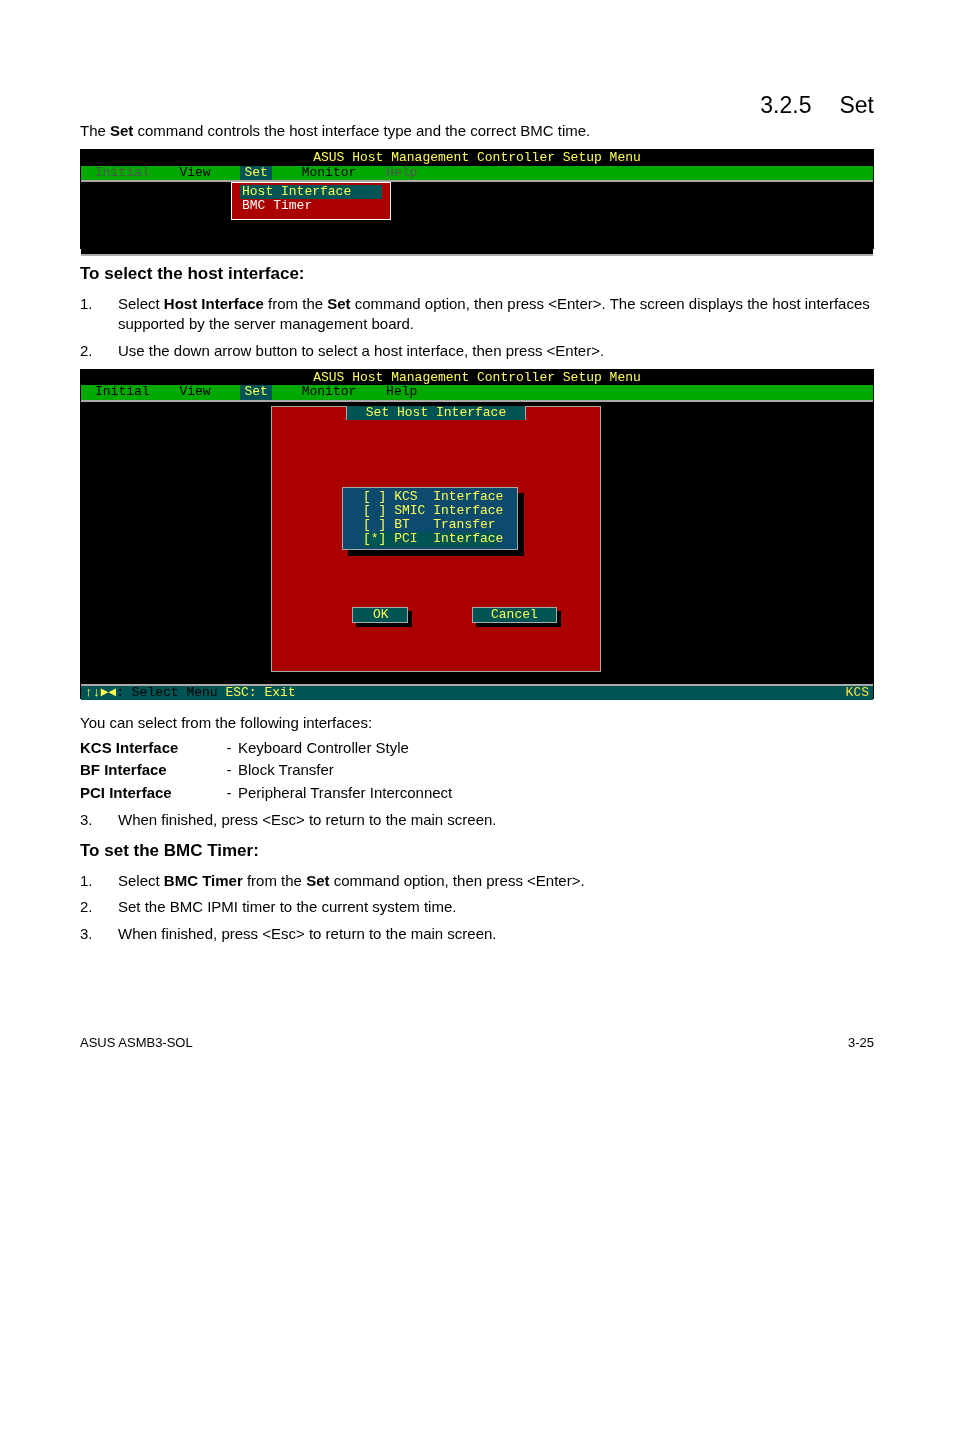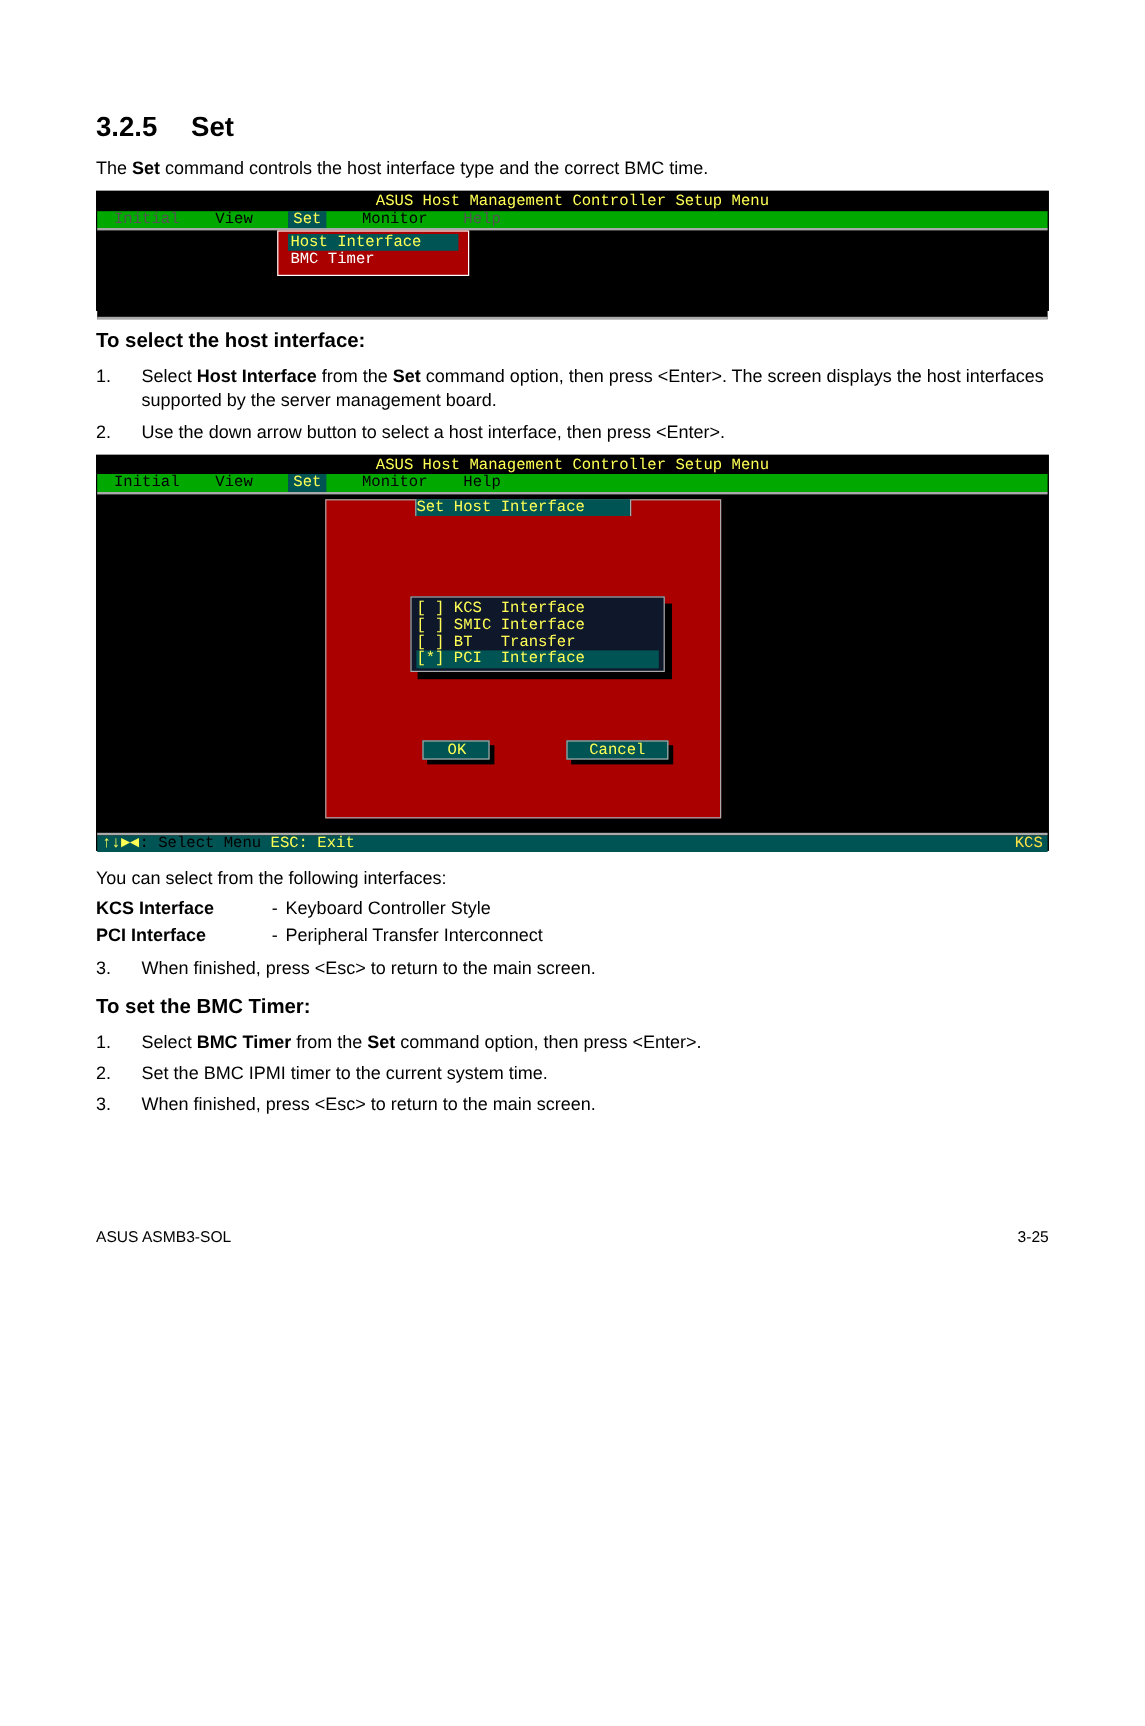--- a/index.html
+++ b/index.html
@@ -8,22 +8,22 @@
     font-size: 15px;
     color: #000;
     background: #fff;
     width: 954px;
     margin: 0 auto;
     padding: 90px 80px 40px 80px;
     line-height: 1.35;
   }
   h2.section-heading {
     font-size: 23px;
-    font-weight: bold;
-    margin-bottom: 10px;
+    font-weight: normal;
+    text-align: right;
   }
   h2.section-heading .num { display:inline-block; margin-right: 28px; }
   p.lead { margin-bottom: 8px; }
   p.lead b { font-weight: bold; }
 
   
   .dos {
     font-family: "Courier New", monospace;
     font-size: 13px;
     line-height: 1.1;
@@ -78,32 +78,33 @@
   .dos2 .body { position:relative; height: 286px; background:#000; border-top:2px solid #aaa; border-bottom:2px solid #aaa; }
   .dos2 .dialog {
     position:absolute;
     left: 190px; top: 4px;
     width: 330px; height: 266px;
     background:#aa0000;
     border: 1px solid #aaa;
     box-shadow: 8px 8px 0 #000;
   }
   .dos2 .dialog .dlg-title {
+    text-align:center;
     background:#005454; color:#ffff55;
     margin: 0 auto; width: 180px;
     position: relative; top: -1px;
     border-left:1px solid #aaa; border-right:1px solid #aaa;
   }
   .dos2 .opts {
     position:absolute; left:70px; top:80px;
     border:1px solid #aaa;
-    background:#0f172a;
+    background:#0c4a6e;
     color:#ffff55;
-    padding:2px 4px;
-    width: 212px;
+    padding:2px 20px;
+    width: 176px;
     box-shadow: 6px 6px 0 #000;
   }
   .dos2 .opts .row { white-space: pre; }
   .dos2 .opts .sel { background:#005454; color:#ffff55; }
   .dos2 .btn {
     position:absolute;
     top: 200px;
     background:#005454; color:#ffff55;
     border:1px solid #aaa;
     padding:0 18px;
@@ -208,20 +209,25 @@
 <p class="intro-list">You can select from the following interfaces:</p>
 
 <table class="defs">
   <tbody>
       <tr>
     <td class="k">KCS Interface</td>
     <td class="d">-</td>
     <td>Keyboard Controller Style</td>
   </tr>
   <tr>
+    <td class="k">BF Interface</td>
+    <td class="d">-</td>
+    <td>Block Transfer</td>
+  </tr>
+  <tr>
     <td class="k">PCI Interface</td>
     <td class="d">-</td>
     <td>Peripheral Transfer Interconnect</td>
   </tr>
 </tbody>
   </table>
 
 <ol class="steps">
   <li>
     <span class="n">3.</span>

